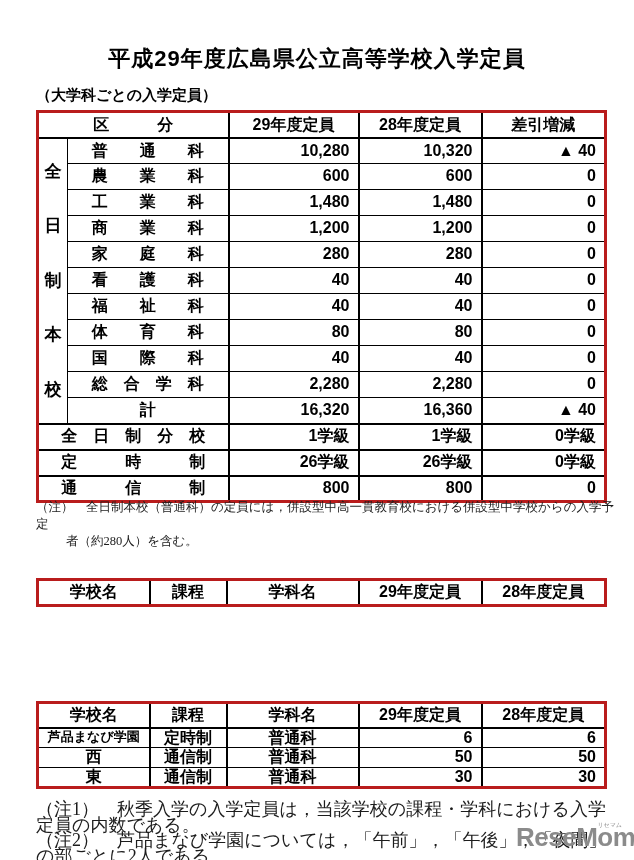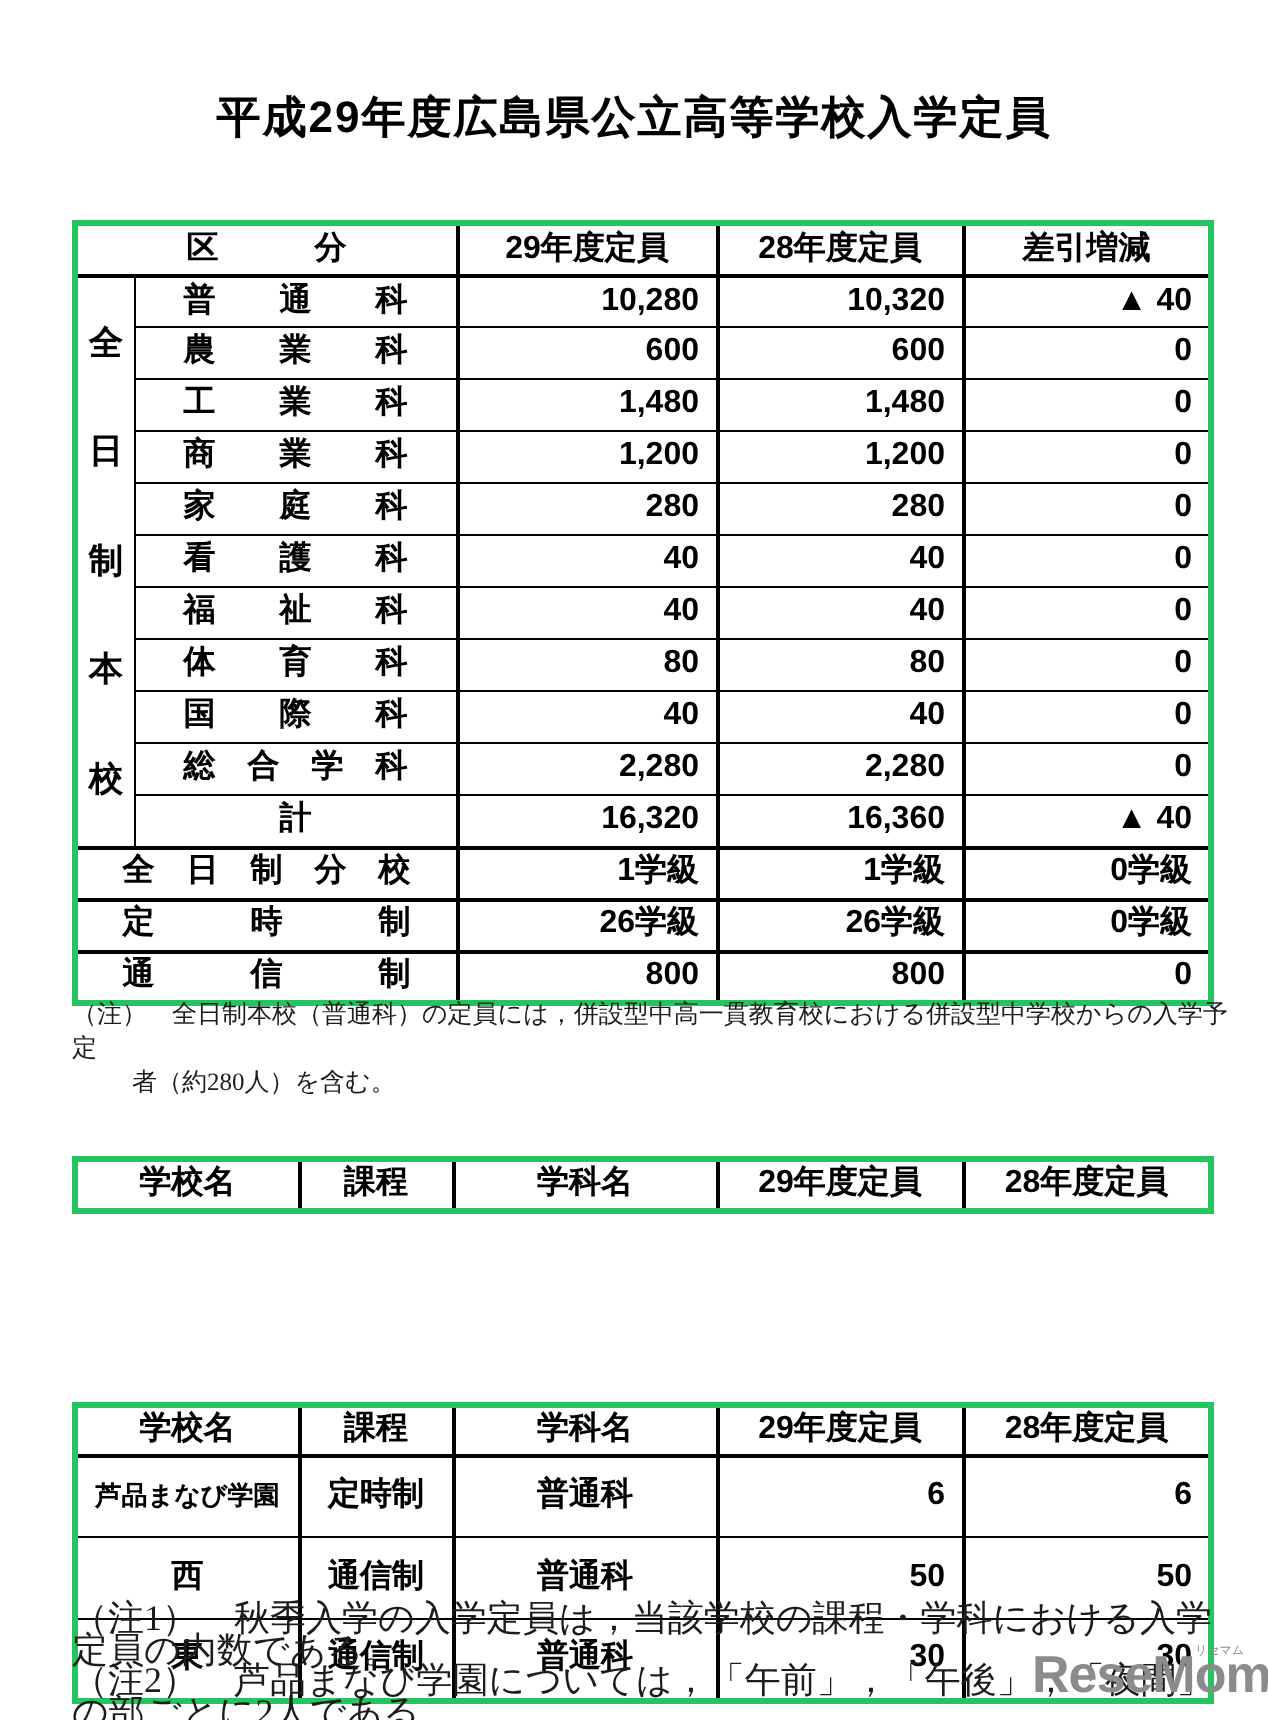--- a/index.html
+++ b/index.html
@@ -4,21 +4,21 @@
 <style>
   html,body{margin:0;padding:0;background:#fff;}
   .page{position:relative;width:634px;height:860px;background:#ffffff;
         font-family:"Liberation Sans","DejaVu Sans",sans-serif;color:#000;overflow:hidden;border-radius:19px;}
   .doc-title{position:absolute;top:44px;left:0;width:634px;text-align:center;
              font-size:22px;font-weight:bold;letter-spacing:1px;}
   .sec-title{position:absolute;left:36px;font-size:15px;font-weight:bold;}
   .st1{top:86px}.st2{top:558px}.st3{top:685px}
 
   table{border-collapse:collapse;table-layout:fixed;position:absolute;left:36px;
-        border:3px solid #22c55e;}
+        border:3px solid #b91c1c;}
   td{border:1px solid #000;font-size:16px;font-weight:bold;padding:0;overflow:hidden;
      text-align:center;vertical-align:middle;line-height:1.15;}
   .sep{border-left:2.5px solid #000;}
   .hb{border-bottom:2.5px solid #000;}
   .tb{border-bottom:2.5px solid #000;}
   .num{text-align:right;padding-right:8px;font-weight:bold;}
 
   .t1{top:110px;width:568px;}
   .t1 tr{height:26px;}
   .groupcell{border-bottom:2.5px solid #000;}
@@ -30,40 +30,41 @@
          line-height:17px;color:#1c1c1c;font-weight:normal;}
   .note1 .l2{padding-left:30px;}
 
   .t2{top:578px;width:568px;}
   .t2 .hrow{height:26px;}
   .t2 .drow{height:51px;}
   .twoline{font-size:13.5px;line-height:17px;}
 
   .t3{top:701px;width:568px;}
   .t3 .hrow{height:25px;}
-  .t3 .drow{height:41px;margin-top:16px;}
+  .t3 .drow{height:20px;margin-top:16px;}
   .t3 .drow td{border-bottom-width:1.5px;}
   .smallname{font-size:13px;letter-spacing:0;}
 
   .notes3{position:absolute;left:36px;top:802px;width:580px;
           font-family:"Liberation Serif","DejaVu Serif",serif;font-size:18px;
           line-height:15.5px;color:#1c1c1c;}
 
   .logo{position:absolute;left:516px;top:822px;width:116px;height:34px;}
   .logo .word{font-size:26px;font-weight:bold;color:#8b8b8b;letter-spacing:-0.5px;
               font-family:"Liberation Sans",sans-serif;}
   .logo .ruby{position:absolute;top:-1px;right:10px;font-size:6px;color:#8b8b8b;}
 </style>
 </head>
 <body>
 
 <div class="page">
 
   <div class="doc-title">平成29年度広島県公立高等学校入学定員</div>
 
+  <div class="sec-title st1">（大学科ごとの入学定員）</div>
 
   <table class="t1">
     <colgroup>
         <col style="width:30px">
         <col style="width:161px">
         <col style="width:130px">
         <col style="width:123px">
         <col style="width:124px">
       </colgroup>
     <tbody>

